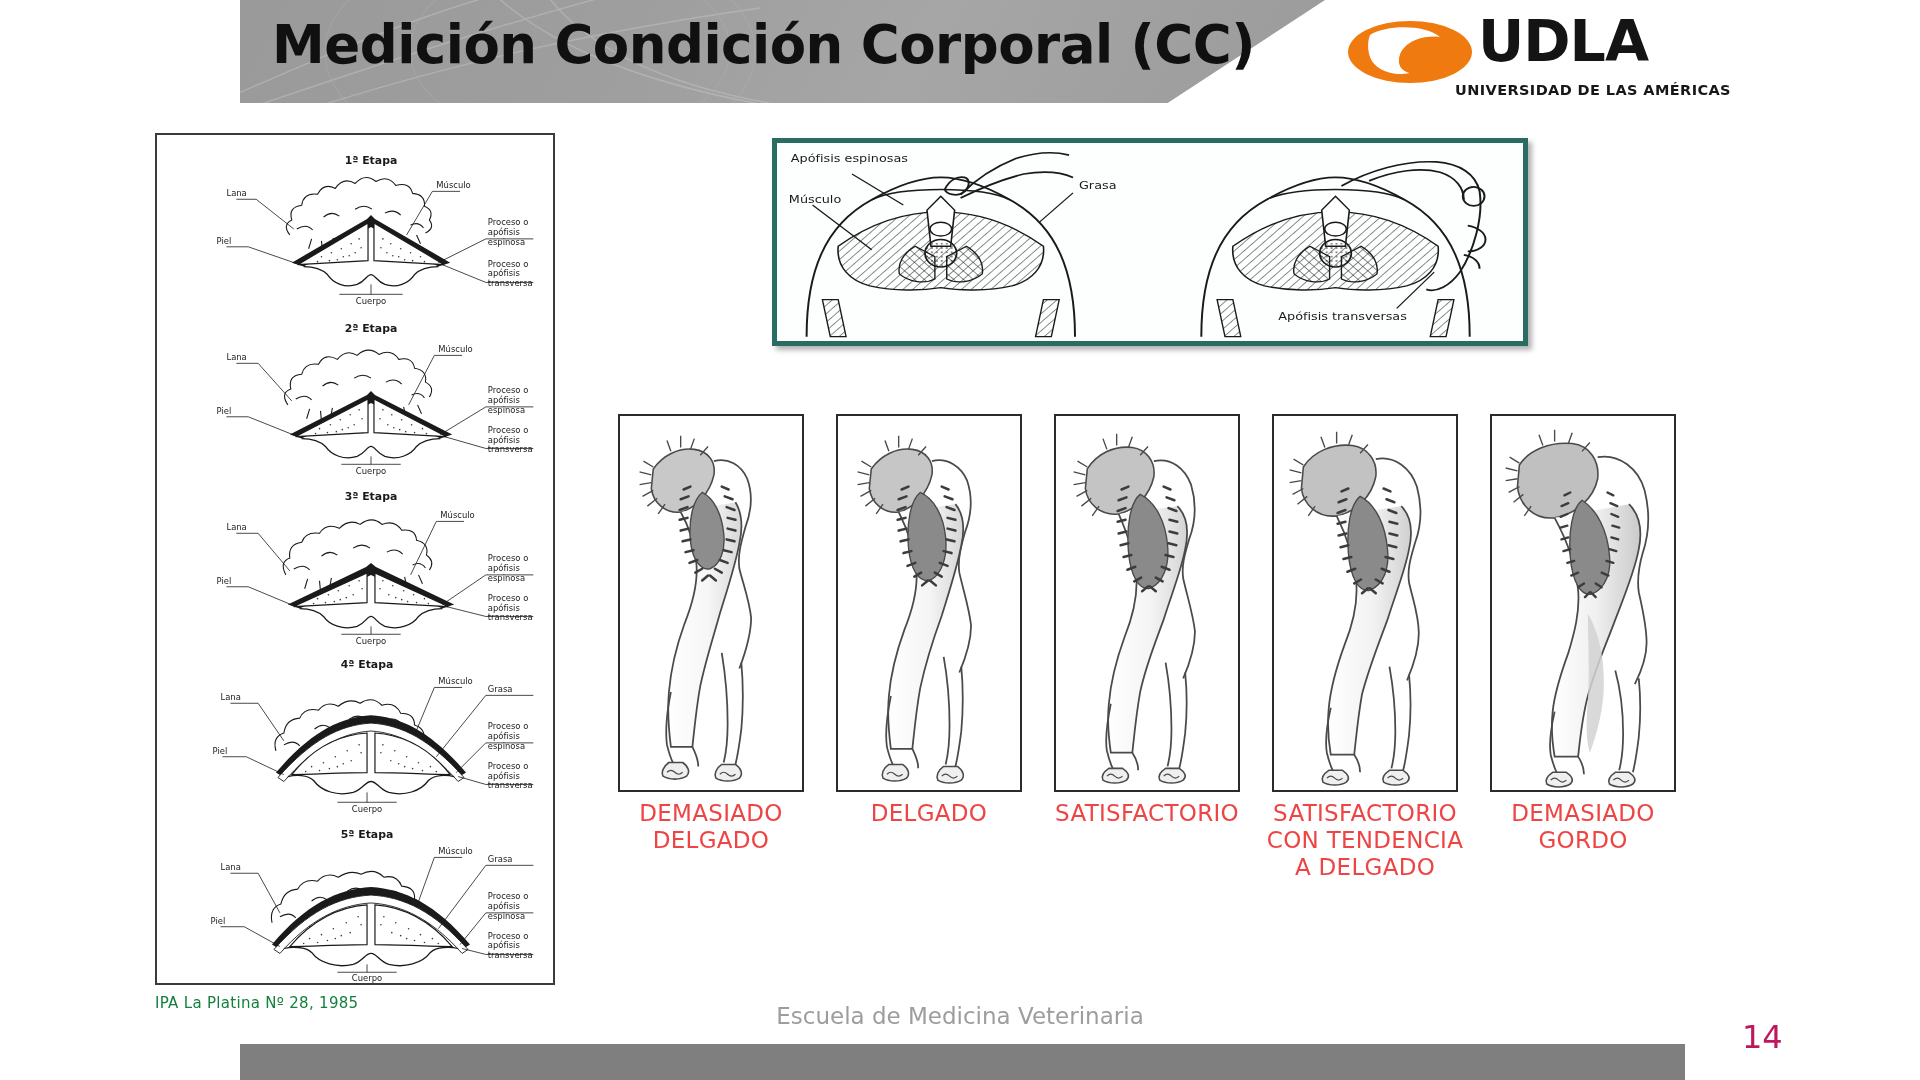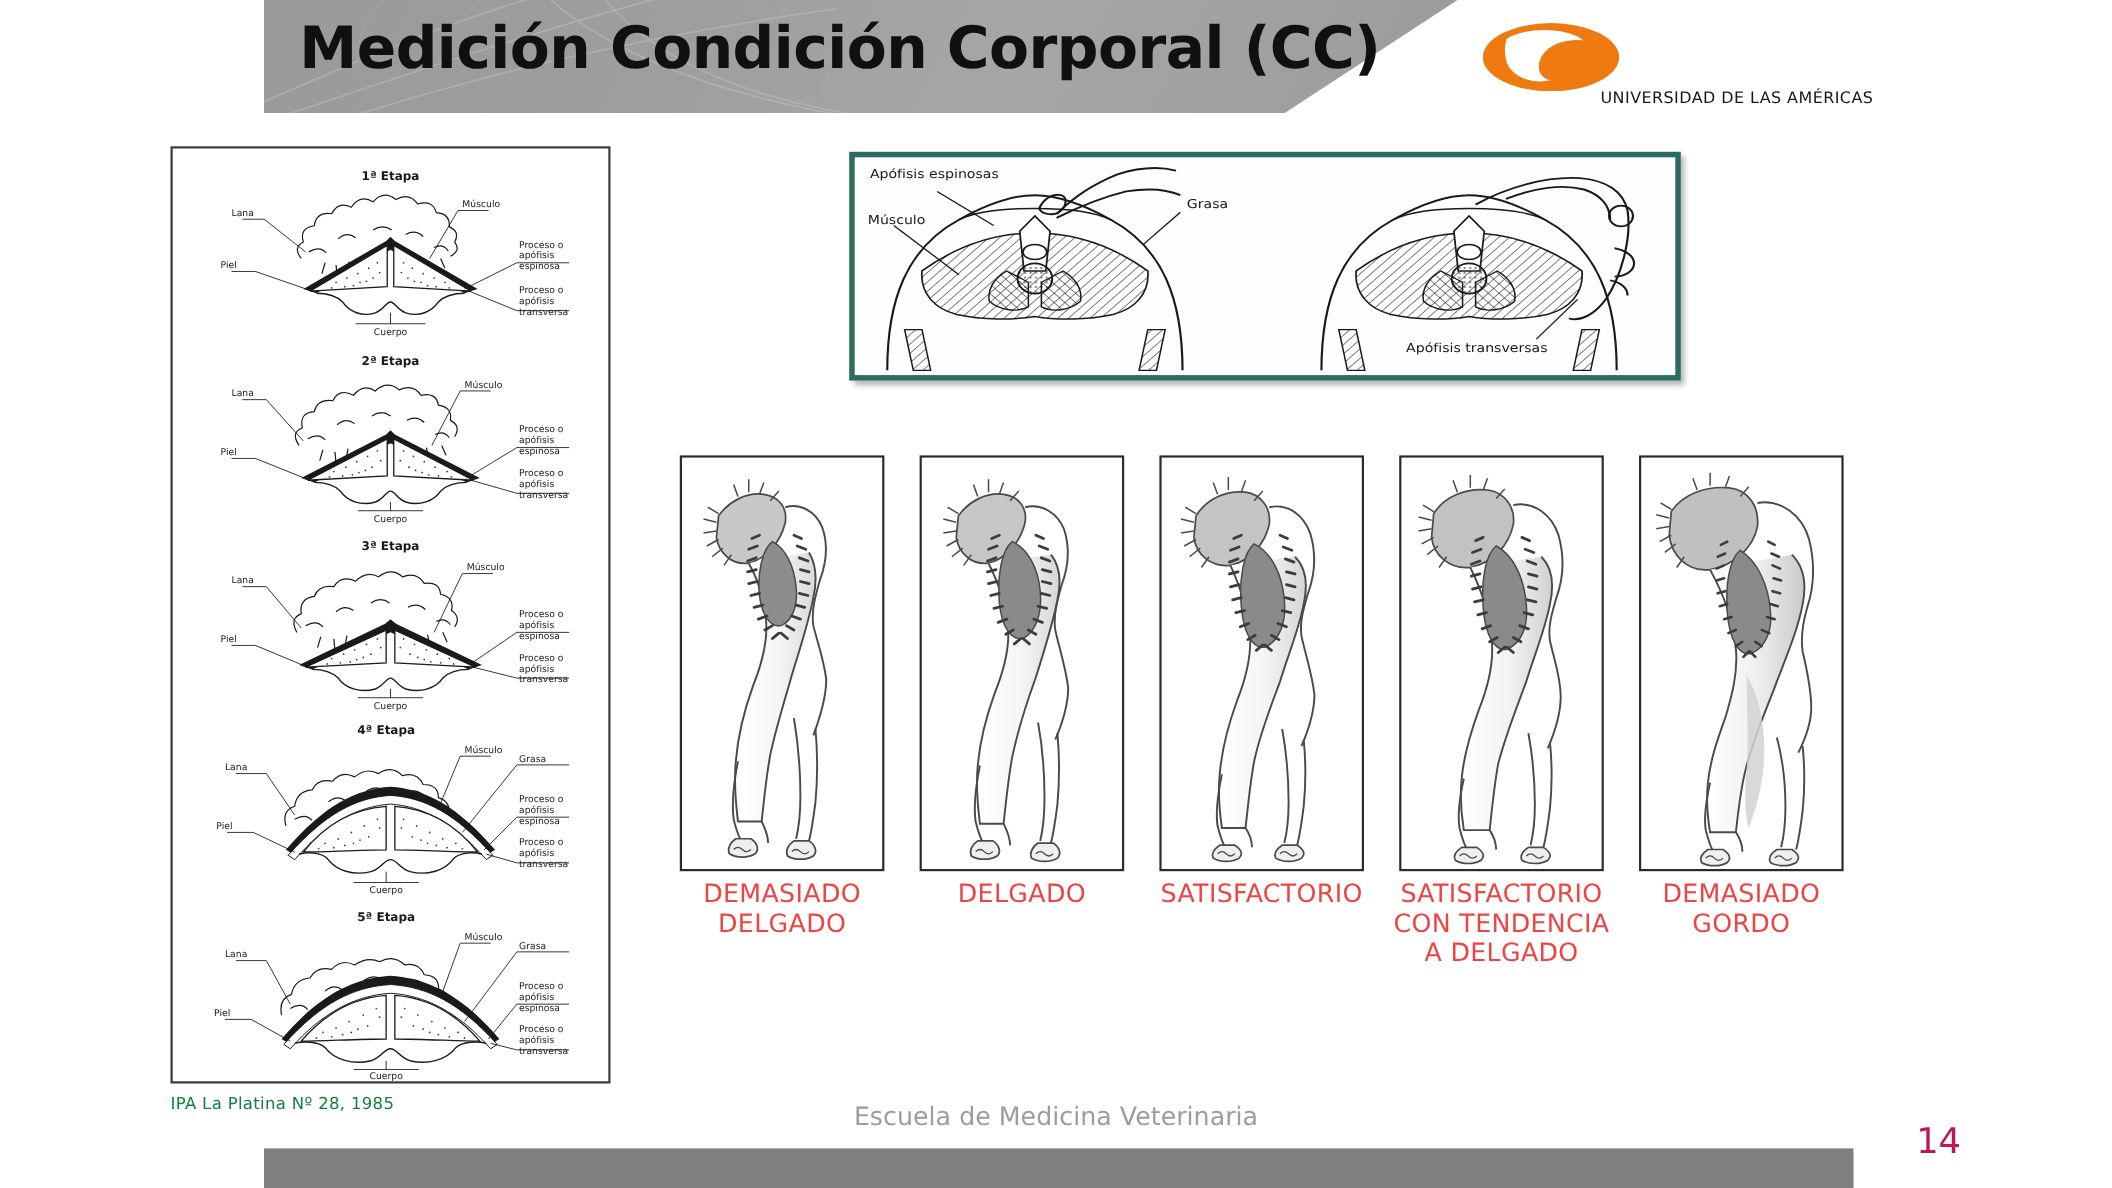--- a/index.html
+++ b/index.html
@@ -33,31 +33,31 @@
   .logo{position:absolute;left:1348px;top:17px;width:310px;height:78px;}
   .logo-mark{position:absolute;left:0;top:4px;width:125px;height:62px;}
   .logo-word{
     position:absolute;left:130px;top:-4px;
     font-size:57px;font-weight:bold;color:#141414;
     letter-spacing:-1px;line-height:1;
     font-family:"DejaVu Sans","Liberation Sans",sans-serif;
   }
   .logo-sub{
     position:absolute;left:1455px;top:82px;
-    font-size:14.5px;font-weight:normal;color:#171717;
+    font-size:14.5px;font-weight:bold;color:#171717;
     letter-spacing:.4px;white-space:nowrap;
     font-family:"DejaVu Sans","Liberation Sans",sans-serif;
   }
 
   
   .left-plate{
     position:absolute;left:155px;top:133px;width:400px;height:852px;
     background:#fff;border:2px solid #3b3b3b;box-sizing:border-box;
   }
-  .stage{position:absolute;left:0;width:100%;height:168px;}
+  .stage{position:absolute;left:16px;width:100%;height:168px;}
   .stage svg{display:block;width:100%;height:100%;}
   .plate-caption{
     position:absolute;left:155px;top:994px;
     font-size:15px;color:#15803d;letter-spacing:.3px;
     font-family:"DejaVu Sans","Liberation Sans",sans-serif;
   }
 
   
   .tr-box{
     position:absolute;left:772px;top:138px;width:756px;height:208px;
@@ -119,20 +119,21 @@
   <div class="title">Medición Condición Corporal (CC)</div>
 
   <div class="logo">
     <svg class="logo-mark" viewBox="0 0 125 62">
       <ellipse cx="62" cy="31" rx="62" ry="31" fill="#ef7b10"></ellipse>
       <path d="M22,14 C40,3 78,4 92,16 C72,14 56,22 52,34 C49,43 53,50 62,52
                C44,56 26,48 22,36 C19,27 20,19 22,14 Z" fill="#ffffff"></path>
       <path d="M92,16 C80,22 70,31 62,52 C78,48 90,36 92,16 Z" fill="#ffffff" opacity="0"></path>
       <path d="M52,34 C56,22 72,14 92,16 C90,34 78,47 62,52 C53,50 49,43 52,34 Z" fill="#ef7b10"></path>
     </svg>
+    <div class="logo-word">UDLA</div>
   </div>
   <div class="logo-sub">UNIVERSIDAD DE LAS AMÉRICAS</div>
 
   <div class="left-plate">
 
     <div class="stage" style="top:8px">
       <svg viewBox="0 0 400 168">
         <text x="200" y="20" font-size="11" font-weight="bold" font-family="'DejaVu Sans',sans-serif" text-anchor="middle" fill="#1a1a1a">1ª Etapa</text>
 
         <g fill="none" stroke="#1a1a1a" stroke-width="1.1">

